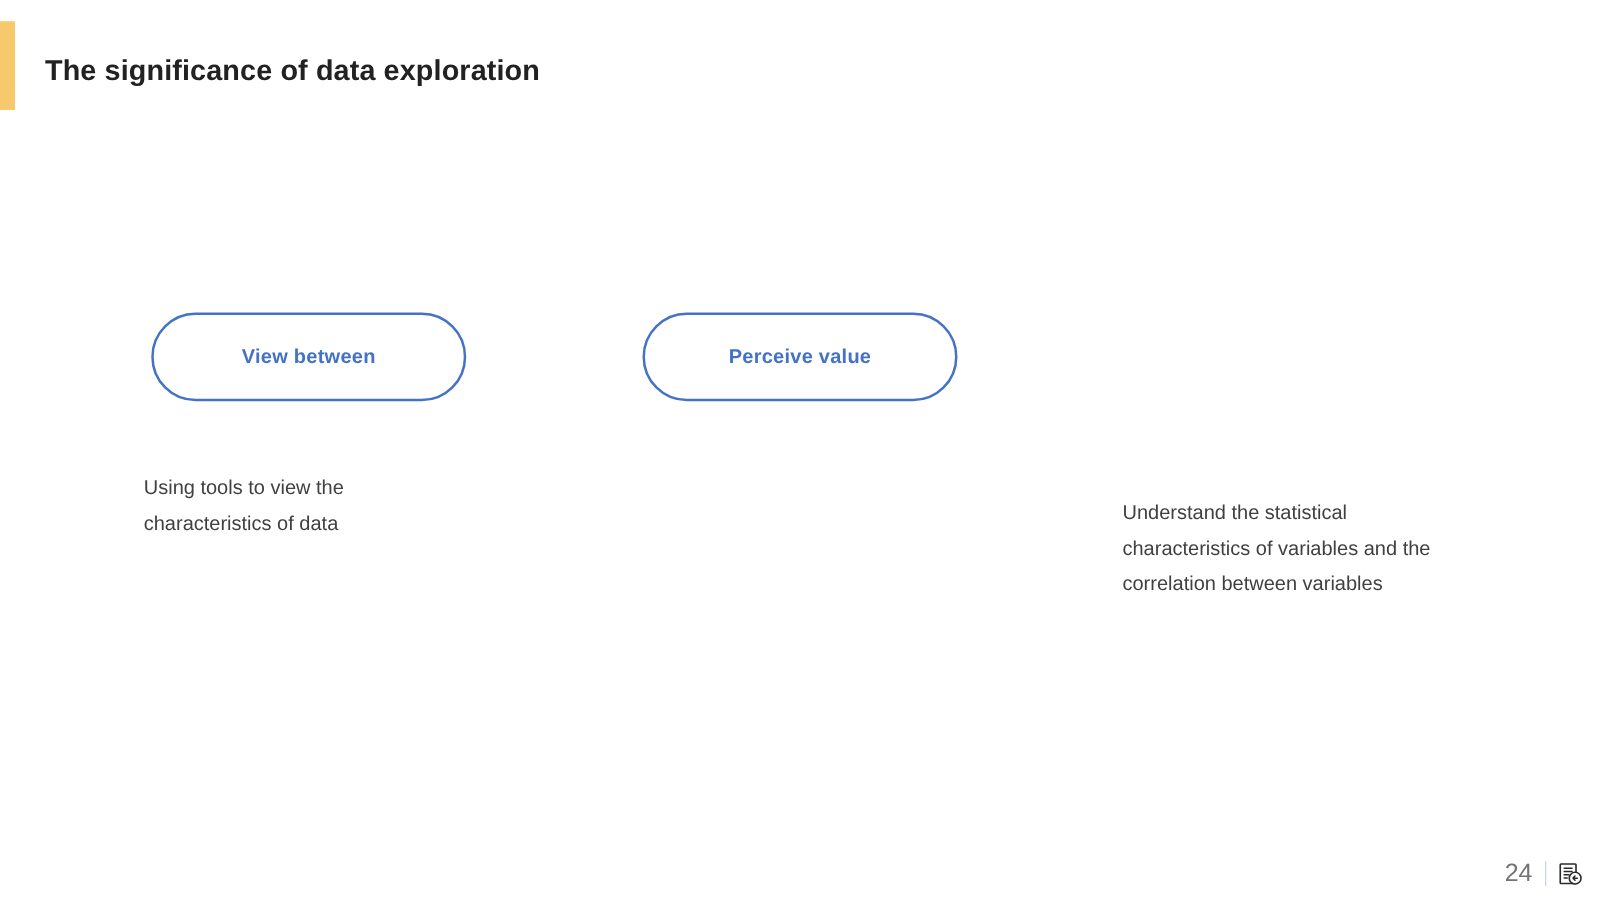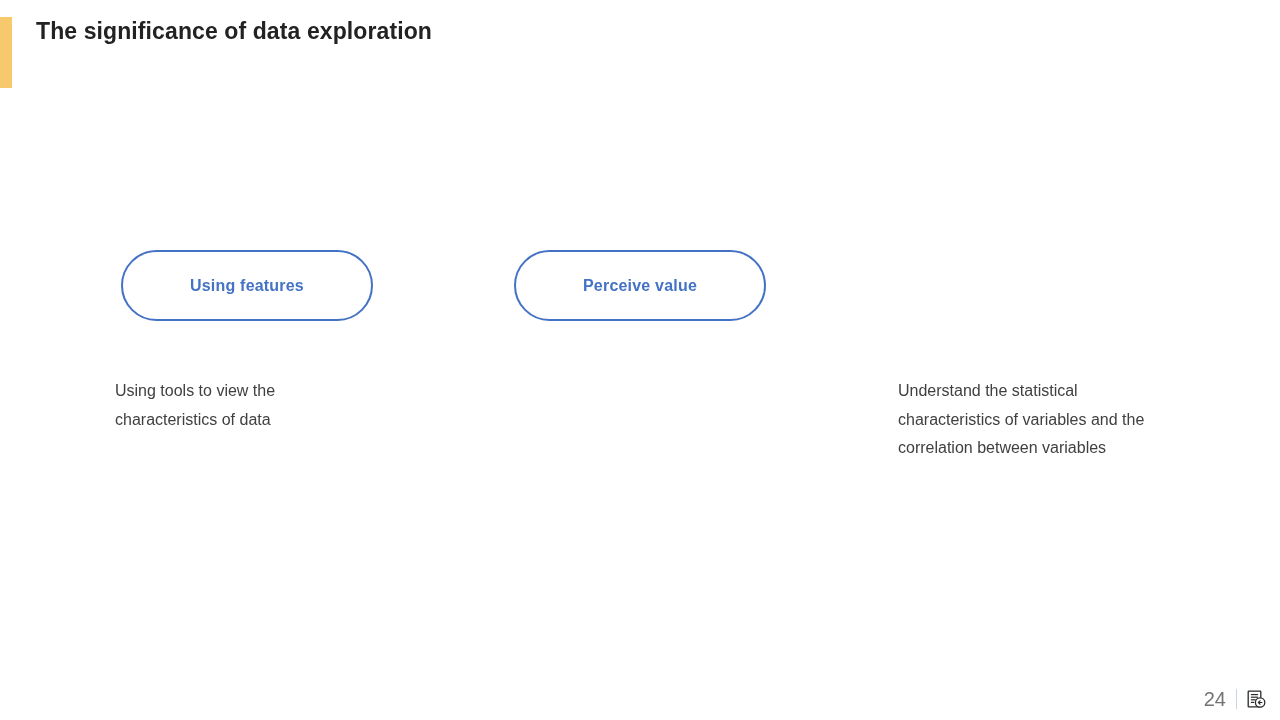--- a/index.html
+++ b/index.html
@@ -28,21 +28,21 @@
     left: 0px;
     top: 17px;
     width: 12px;
     height: 71px;
     background: #f6c96c;
   }
 
   .slide-title {
     position: absolute;
     left: 36px;
-    top: 18px;
+    top: 43px;
     font-size: 23px;
     font-weight: bold;
     color: #222222;
     letter-spacing: 0.1px;
     white-space: nowrap;
   }
 
   
   .pill {
     position: absolute;
@@ -73,21 +73,21 @@
   .desc {
     position: absolute;
     top: 377px;
     font-size: 16px;
     line-height: 28.5px;
     color: #404040;
     white-space: pre-line;
   }
   .desc-1 { left: 115px; width: 250px; }
   .desc-2 { left: 508px; width: 285px; }
-  .desc-3 { left: 898px; width: 285px; }
+  .desc-3 { left: 898px; width: 285px; margin-top: 20px; }
 
   
   .footer {
     position: absolute;
     right: 14px;
     bottom: 6px;
     display: flex;
     align-items: center;
     height: 30px;
   }
@@ -114,21 +114,21 @@
 </head>
 <body>
 
 <div class="slide">
 
   <div class="title-accent-bar"></div>
 
   <div class="slide-title">The significance of data exploration</div>
 
   <div class="pill pill-1">
-    <span class="pill-label">Using features</span>
+    <span class="pill-label">View between</span>
   </div>
 
   <div class="pill pill-2">
     <span class="pill-label">Perceive value</span>
   </div>
 
 
   <div class="desc desc-1">Using tools to view the
 characteristics of data</div>
 

